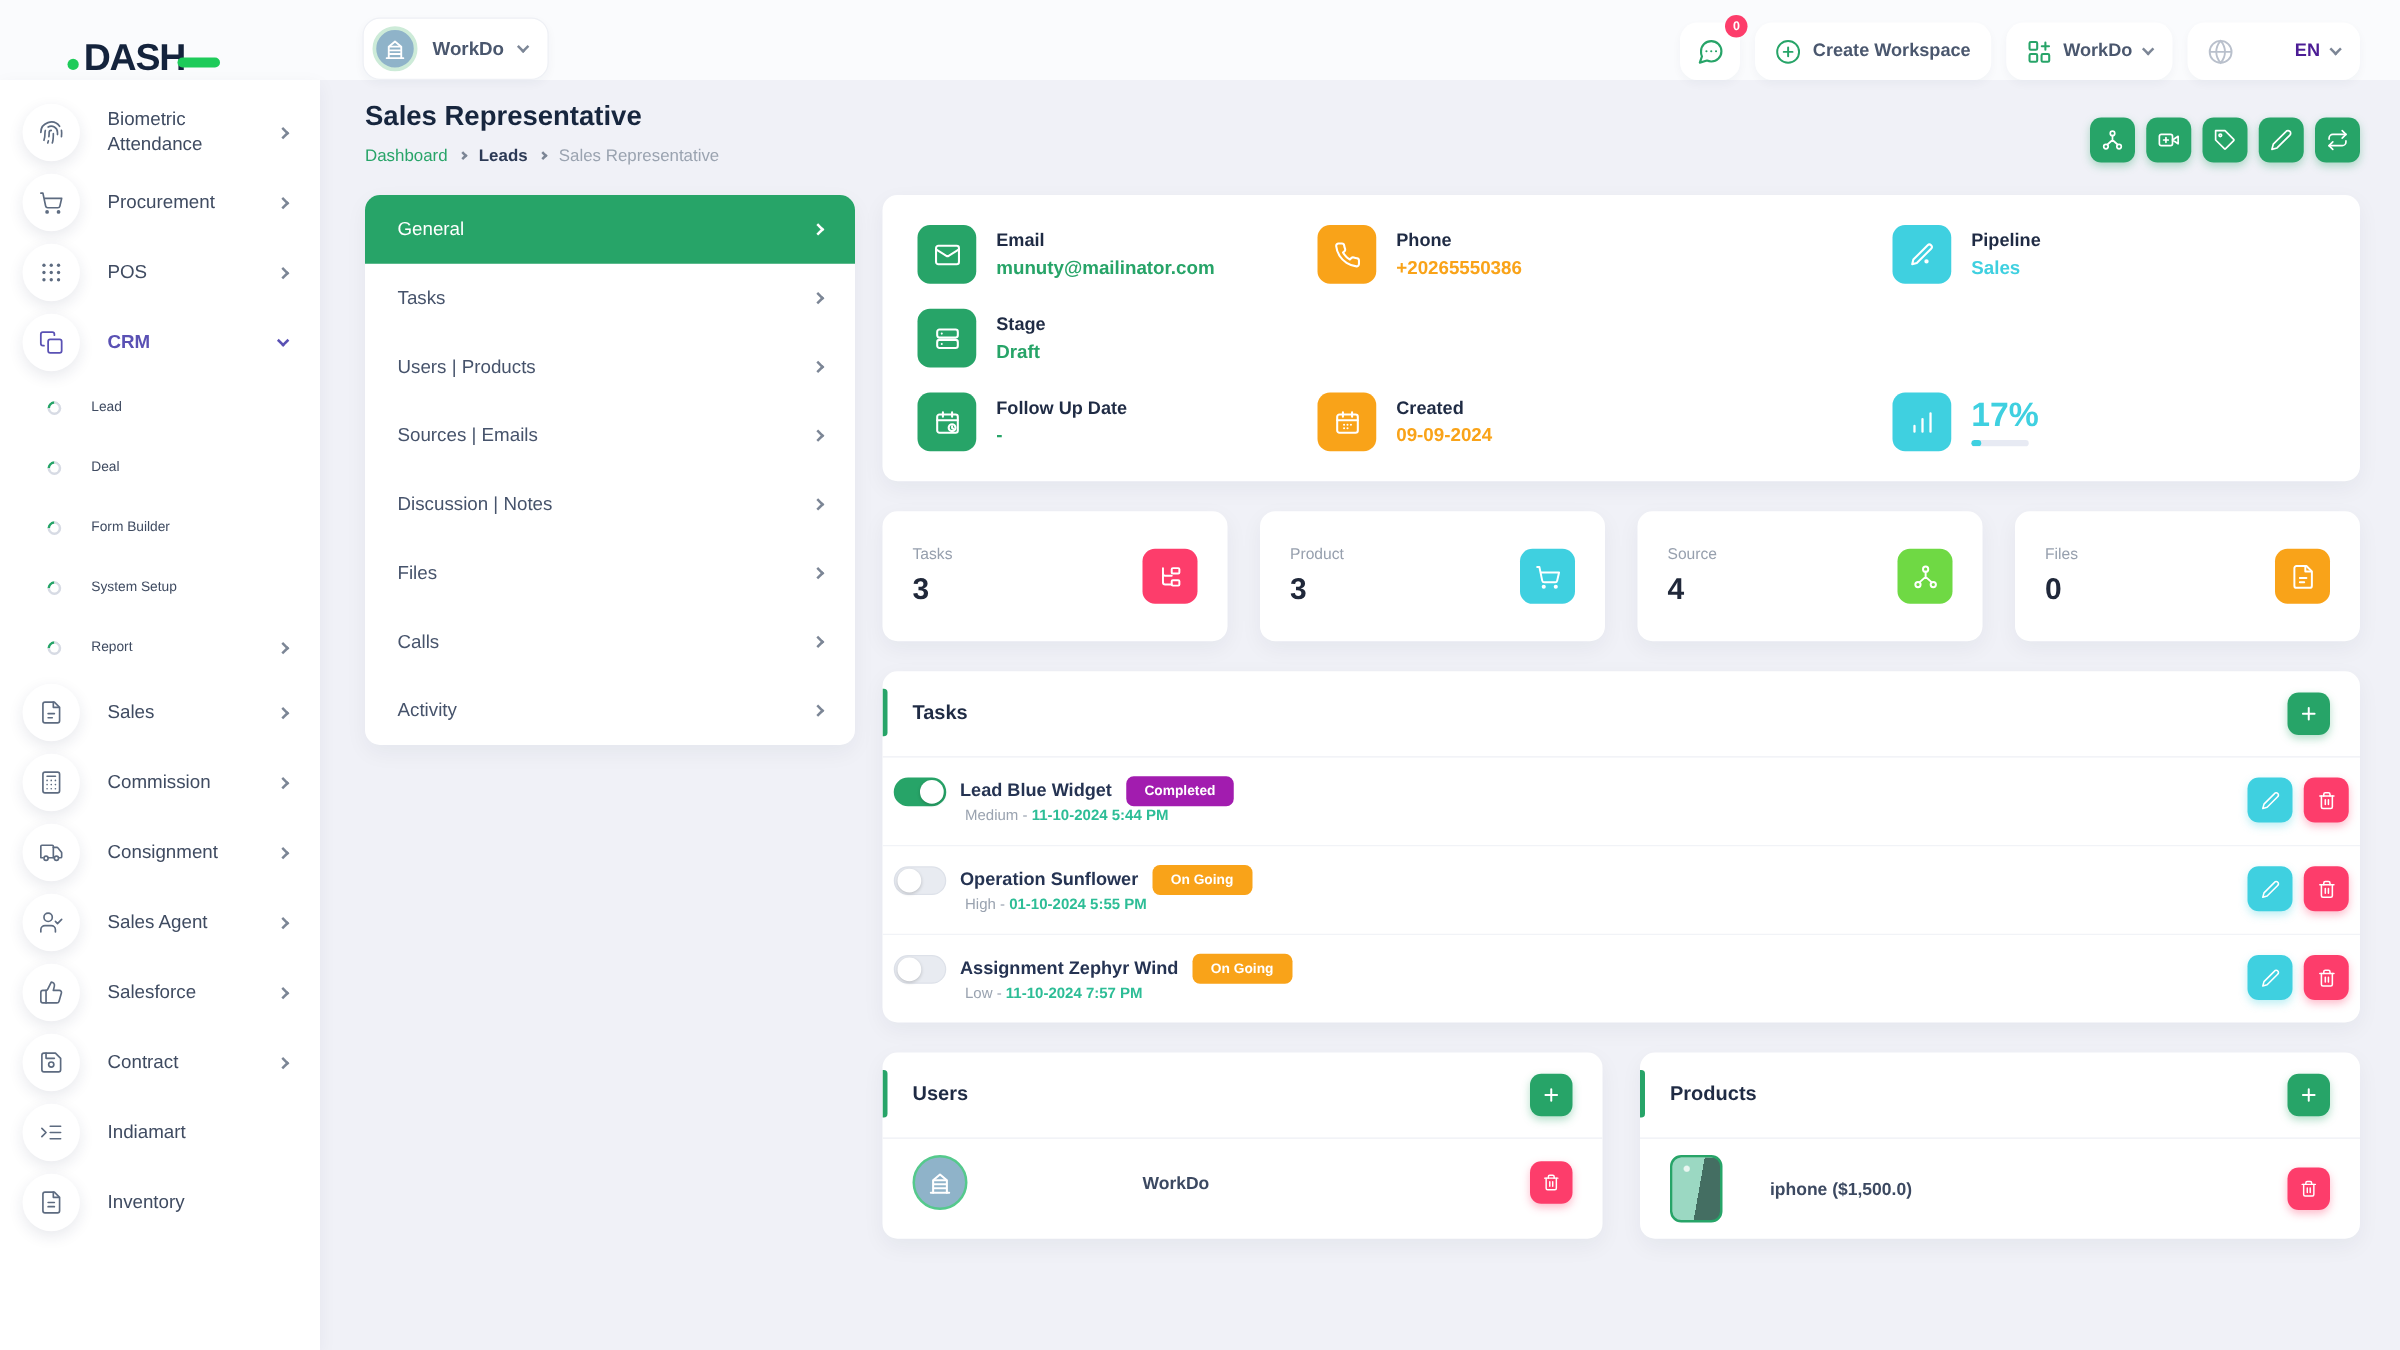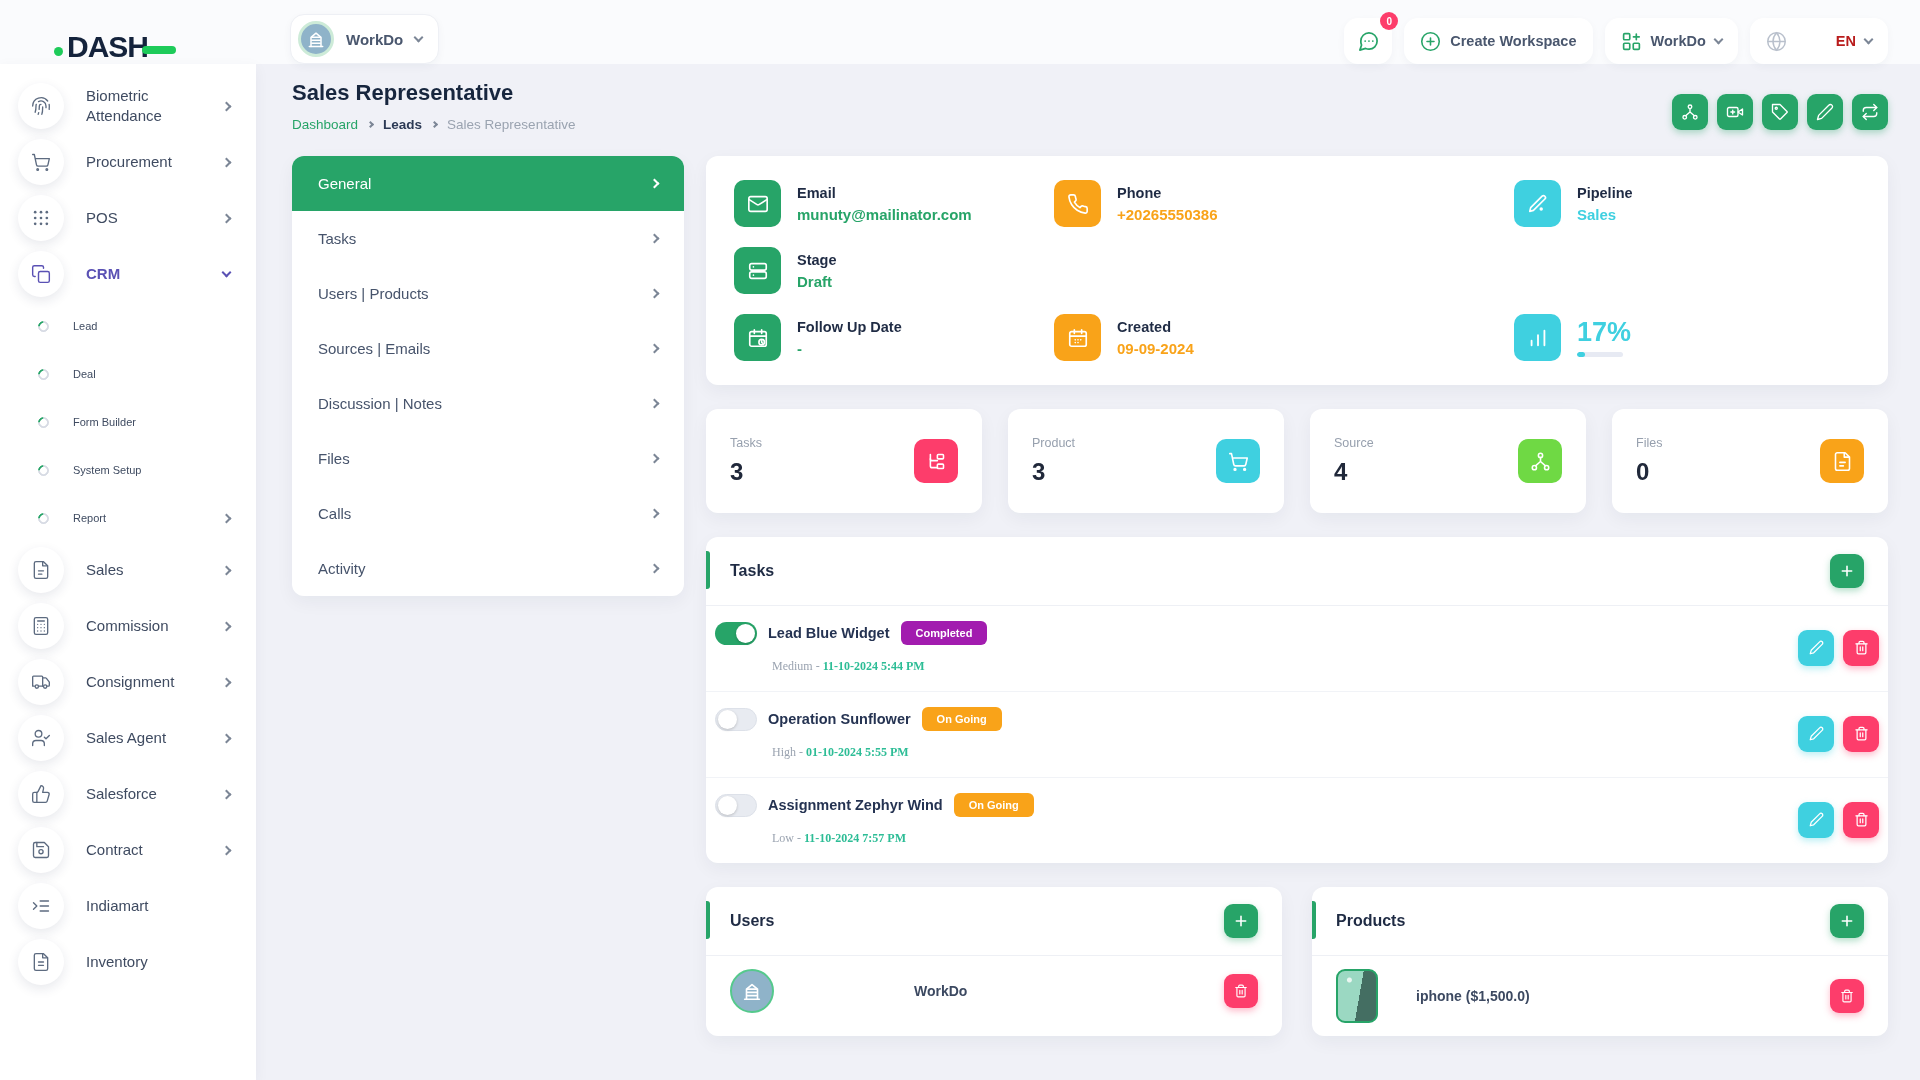--- a/index.html
+++ b/index.html
@@ -14,21 +14,21 @@
   .logo-dot { width:9px; height:9px; border-radius:50%; background:#1ecb5a; margin-top:8px; }
   .logo-text { font-size:30px; font-weight:900; letter-spacing:-1px; color:#14233c; }
   .logo-bar { width:34px; height:8px; border-radius:4px; background:#1ecb5a; margin-left:-10px; margin-top:6px; }
   .ws-pill { margin-left:98px; display:flex; align-items:center; gap:12px; background:#fff; border:1px solid #eef0f5; border-radius:14px; padding:6px 16px 6px 7px; box-shadow:0 3px 8px rgba(30,40,80,.04); }
   .ws-avatar { width:36px; height:36px; border-radius:50%; background:#8fb3c9; border:3px solid #cdebd8; display:flex; align-items:center; justify-content:center; color:#fff; }
   .ws-name { font-size:15px; color:#4a576e; font-weight:700; }
   .topbar-right { margin-left:auto; display:flex; align-items:center; gap:12px; }
   .icon-btn { width:48px; height:46px; background:#fff; border-radius:14px; box-shadow:0 3px 8px rgba(30,40,80,.04); display:flex; align-items:center; justify-content:center; position:relative; color:#27a468; }
   .notif-badge { position:absolute; top:-6px; right:-6px; min-width:18px; height:18px; border-radius:9px; background:#fd3d6b; color:#fff; font-size:10px; font-weight:700; display:flex; align-items:center; justify-content:center; padding:0 5px; }
   .pill { display:flex; align-items:center; gap:9px; background:#fff; border-radius:14px; padding:0 16px; height:46px; box-shadow:0 3px 8px rgba(30,40,80,.04); font-size:14.5px; color:#4a576e; font-weight:700; }
-  .lang-code { color:#b91c1c; font-weight:700;padding-left:40px; }
+  .lang-code { color:#4c1d95; font-weight:700;padding-left:40px; }
 
   
   .chev { display:inline-block; width:7px; height:7px; border-right:2px solid #7c8696; border-bottom:2px solid #7c8696; transform:rotate(-45deg); }
   .chev.down { transform:rotate(45deg); margin-top:-3px; }
   .chev.sm { width:5px; height:5px; }
   .chev.white { border-color:#fff; }
   .chev.purple { border-color:#5a51b4; }
 
   
   .app { display:flex; height:1016px; }
@@ -85,21 +85,21 @@
   .panel-title { font-size:16px; font-weight:700; color:#1f2b44; }
   .plus-btn { width:34px; height:34px; border-radius:9px; background:#27a468; color:#fff; display:flex; align-items:center; justify-content:center; box-shadow:0 3px 7px rgba(39,164,104,.35); }
 
   .task-row { display:flex; justify-content:space-between; align-items:center; padding:15px 9px 17px; border-bottom:1px solid #f1f3f7; }
   .task-row:last-child { border-bottom:none; }
   .task-line1 { display:flex; align-items:center; gap:11px; }
   .task-title { font-size:14.5px; font-weight:700; color:#253352; }
   .badge { font-size:11px; font-weight:600; color:#fff; border-radius:6px; padding:6px 15px; }
   .badge-completed { background:#a21caf; }
   .badge-ongoing { background:#f9a319; }
-  .task-meta { margin-left:57px; margin-top:14px; font-size:12px;font-family:Liberation Serif, serif; }
+  .task-meta { margin-left:57px; font-size:12px; }
   .meta-prefix { color:#9aa3b0; }
   .meta-date { color:#2dbd96; font-weight:600; }
   .row-actions { display:flex; gap:9px; }
   .sq-btn { width:36px; height:36px; border-radius:9px; display:flex; align-items:center; justify-content:center; color:#fff; }
   .sq-cyan { background:#3fd0e0; box-shadow:0 3px 7px rgba(63,208,224,.35); }
   .sq-pink { background:#fd3d6b; box-shadow:0 3px 7px rgba(253,61,107,.35); }
   .sq-btn.small { width:34px; height:34px; }
 
   .toggle { width:42px; height:23px; border-radius:12px; position:relative; flex-shrink:0; cursor:pointer; }
   .toggle.on { background:#27a468; }

